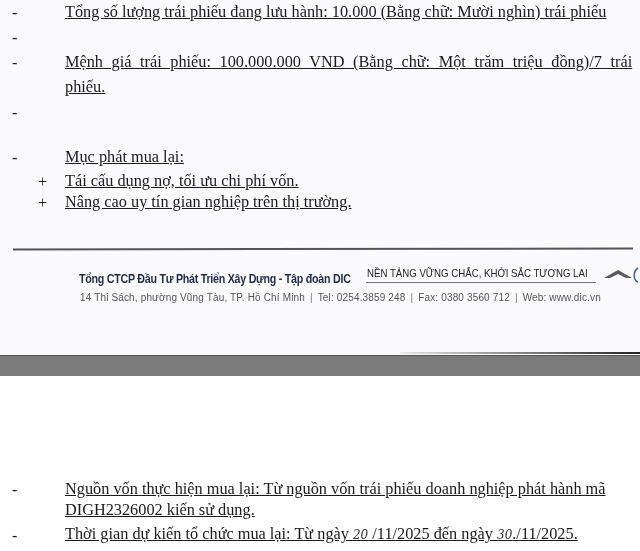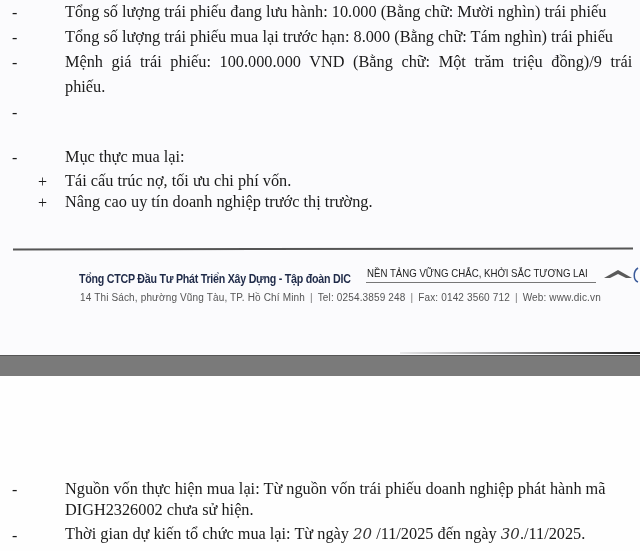--- a/index.html
+++ b/index.html
@@ -5,76 +5,75 @@
     html, body { margin:0; padding:0; }
     body {
       width:640px; height:551px; overflow:hidden; position:relative;
       background:#fbfbfc;
       font-family:"Liberation Serif", "DejaVu Serif", serif;
       color:#1a1a1a;
     }
     .page-top { position:absolute; left:0; top:0; width:640px; height:355px; background:#fbfbfd; }
     .band { position:absolute; left:0; top:355px; width:640px; height:21px; background:#7a7a7a; border-top:1px solid #555; }
     .page-bottom { position:absolute; left:0; top:376px; width:640px; height:175px; background:#fefefe; }
-    .line { position:absolute; font-size:16.3px; white-space:nowrap; line-height:20px; }
+    .line { position:absolute; font-size:16.3px; white-space:nowrap; line-height:20px;text-decoration:underline; }
     .dash { position:absolute; left:12px; font-size:16px; line-height:20px; }
     .plus { position:absolute; left:38px; font-size:16px; line-height:20px; }
-    .hand { font-family:"DejaVu Serif", serif; font-style:italic; font-size:15px; color:#333; }
+    .hand { font-family:"DejaVu Serif", serif; font-style:italic; font-size:12px; color:#333; }
     .rule { position:absolute; left:13px; top:248px; width:620px; height:2px; background:#555; transform:rotate(-0.1deg); }
     .logo { position:absolute; left:13px; top:261px; width:52px; height:40px; }
     .company { position:absolute; left:79px; top:271px; font-family:"Liberation Sans", sans-serif; font-weight:bold; font-size:13px; color:#1f2a48; letter-spacing:-0.3px; transform:scaleX(0.82); transform-origin:left; white-space:nowrap; }
     .slogan { position:absolute; left:367px; top:267px; font-family:"Liberation Sans", sans-serif; font-size:10.5px; color:#222; white-space:nowrap; transform:scaleX(0.92); transform-origin:left; }
     .slogan-rule { position:absolute; left:366px; top:282px; width:230px; height:1px; background:#777; }
     .address { position:absolute; left:80px; top:292px; font-family:"Liberation Sans", sans-serif; font-size:10px; color:#555; white-space:nowrap; letter-spacing:0.15px; }
     .address .sep { margin:0 5px; color:#777; }
     .right-mark { position:absolute; left:604px; top:266px; }
     .tail-line { position:absolute; left:400px; top:352px; width:240px; height:2px; background:linear-gradient(90deg, rgba(60,60,60,0.1), #222); }
   </style>
 </head>
 <body>
 
 <div class="page-top">
 
   <span class="dash" style="top:3px">-</span>
   <span class="line" style="left:65px; top:2px">Tổng số lượng trái phiếu đang lưu hành: 10.000 (Bằng chữ: Mười nghìn) trái phiếu</span>
 
   <span class="dash" style="top:28px">-</span>
-  <span class="line" style="left:65px; top:27px">Tổng số lượng trái phiếu mua lại trước hạn: 8.000 (Bằng chữ: Tám nghìn) trái phiếu</span>
 
   <span class="dash" style="top:53px">-</span>
-  <span class="line" style="left:65px; top:52px; word-spacing:4.5px">Mệnh giá trái phiếu: 100.000.000 VND (Bằng chữ: Một trăm triệu đồng)/9 trái</span>
+  <span class="line" style="left:65px; top:52px; word-spacing:4.5px">Mệnh giá trái phiếu: 100.000.000 VND (Bằng chữ: Một trăm triệu đồng)/7 trái</span>
   <span class="line" style="left:65px; top:77px">phiếu.</span>
 
   <span class="dash" style="top:103px">-</span>
 
   <span class="dash" style="top:148px">-</span>
-  <span class="line" style="left:65px; top:147px">Mục thực mua lại:</span>
+  <span class="line" style="left:65px; top:147px">Mục phát mua lại:</span>
 
   <span class="plus" style="top:172px">+</span>
-  <span class="line" style="left:65px; top:171px">Tái cấu trúc nợ, tối ưu chi phí vốn.</span>
+  <span class="line" style="left:65px; top:171px">Tái cấu dụng nợ, tối ưu chi phí vốn.</span>
   <span class="plus" style="top:193px">+</span>
-  <span class="line" style="left:65px; top:192px">Nâng cao uy tín doanh nghiệp trước thị trường.</span>
+  <span class="line" style="left:65px; top:192px">Nâng cao uy tín gian nghiệp trên thị trường.</span>
 
   <div class="rule"></div>
   <div class="company">Tổng CTCP Đầu Tư Phát Triển Xây Dựng - Tập đoàn DIC</div>
   <div class="slogan">NỀN TẢNG VỮNG CHẮC, KHỞI SẮC TƯƠNG LAI</div>
   <div class="slogan-rule"></div>
   <div class="right-mark">
     <svg width="36" height="18" viewBox="0 0 36 18">
       <polygon points="0,12 14,4 28,12 22,12 14,8 6,12" fill="#5a5a5a"></polygon>
       <path d="M34,2 C29,5 29,14 34,16" stroke="#3a5a9a" stroke-width="1.5" fill="none"></path>
     </svg>
   </div>
   <div class="address">
-    <span>14 Thi Sách, phường Vũng Tàu, TP. Hồ Chí Minh</span><span class="sep">|</span><span>Tel: 0254.3859 248</span><span class="sep">|</span><span>Fax: 0142 3560 712</span><span class="sep">|</span><span>Web: www.dic.vn</span>
+    <span>14 Thi Sách, phường Vũng Tàu, TP. Hồ Chí Minh</span><span class="sep">|</span><span>Tel: 0254.3859 248</span><span class="sep">|</span><span>Fax: 0380 3560 712</span><span class="sep">|</span><span>Web: www.dic.vn</span>
   </div>
   <div class="tail-line"></div>
 </div>
 
 <div class="band"></div>
 
 <div class="page-bottom">
   <span class="dash" style="top:104px; left:12px">-</span>
   <span class="line" style="left:65px; top:103px">Nguồn vốn thực hiện mua lại: Từ nguồn vốn trái phiếu doanh nghiệp phát hành mã</span>
-  <span class="line" style="left:65px; top:124px">DIGH2326002 chưa sử hiện.</span>
+  <span class="line" style="left:65px; top:124px">DIGH2326002 kiến sử dụng.</span>
   <span class="dash" style="top:150px; left:12px">-</span>
   <span class="line" style="left:65px; top:148px"><span>Thời gian dự kiến tổ chức mua lại: Từ ngày </span><span class="hand">20</span><span> /11/2025 đến ngày </span><span class="hand">30</span><span>./11/2025.</span></span>
 </div>
 
 </body></html>

